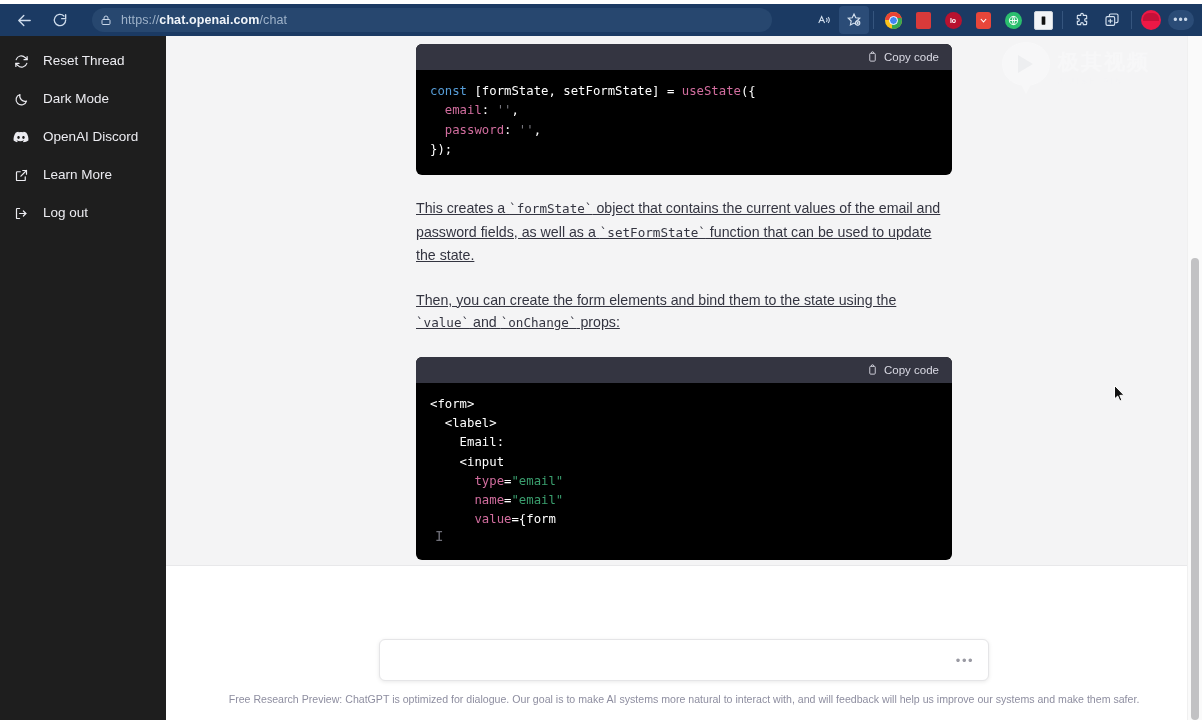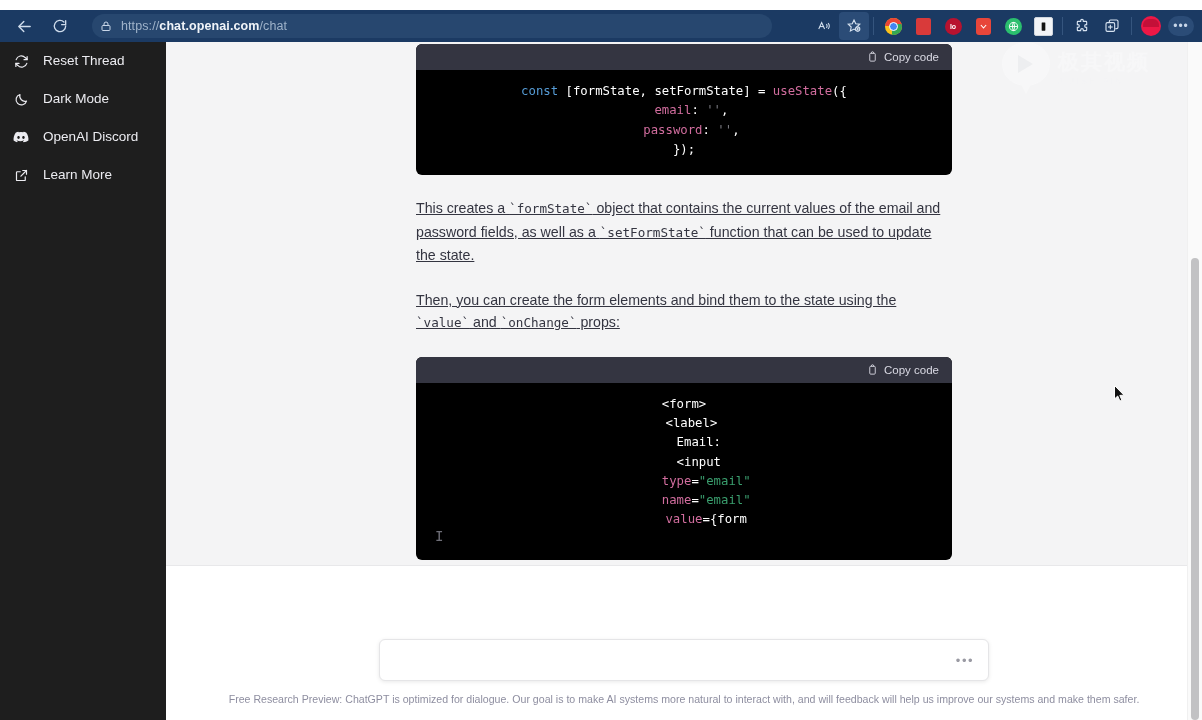--- a/index.html
+++ b/index.html
@@ -6,21 +6,21 @@
   * { box-sizing: border-box; margin: 0; padding: 0; }
   html, body {
     width: 1202px; height: 720px;
     overflow: hidden;
     font-family: "Liberation Sans", sans-serif;
     background: #ffffff;
   }
 
   
   #browser-chrome {
-    position: absolute; top: 10px; left: 0;
+    position: absolute; top: 4px; left: 0;
     width: 1202px; height: 32px;
     background: #1b3a63;
     display: flex; align-items: center;
     z-index: 50;
   }
   .nav-btn {
     width: 28px; height: 28px;
     display: flex; align-items: center; justify-content: center;
     color: #cfdcec;
     flex: 0 0 auto;
@@ -215,21 +215,20 @@
     cursor: pointer;
   }
   .copy-code svg { display:block; }
   .code-body {
     padding: 12px 14px 16px 14px;
     font-family: "DejaVu Sans Mono", "Liberation Mono", monospace;
     font-size: 12.3px;
     line-height: 19.3px;
     color: #ffffff;
     white-space: pre;
-    text-align: center;
   }
   .tok-kw  { color: #569cd6; }
   .tok-fn  { color: #d16d9e; }
   .tok-prop{ color: #d16d9e; }
   .tok-attr{ color: #d16d9e; }
   .tok-str { color: #3a9e6e; }
   .tok-str2{ color: #7a7a80; }
   .tok-plain { color: #ffffff; }
 
   .para {
@@ -468,20 +467,30 @@
       <span class="si-icon">
         <svg width="15" height="15" viewBox="0 0 24 24" fill="none" stroke="currentColor" stroke-width="1.9" stroke-linecap="round" stroke-linejoin="round">
             <path d="M14 4h6v6"></path>
             <path d="M20 4 11 13"></path>
             <path d="M18 14v5a1 1 0 0 1-1 1H5a1 1 0 0 1-1-1V7a1 1 0 0 1 1-1h5"></path>
           </svg>
       </span>
       <span class="si-label">Learn More</span>
     </div>
 
+    <div class="sidebar-item">
+      <span class="si-icon">
+        <svg width="15" height="15" viewBox="0 0 24 24" fill="none" stroke="currentColor" stroke-width="1.9" stroke-linecap="round" stroke-linejoin="round">
+            <path d="M9 4H5a1 1 0 0 0-1 1v14a1 1 0 0 0 1 1h4"></path>
+            <polyline points="15 8 19 12 15 16"></polyline>
+            <line x1="19" y1="12" x2="9" y2="12"></line>
+          </svg>
+      </span>
+      <span class="si-label">Log out</span>
+    </div>
   </div>
 
   <div id="main">
 
     <div id="thread-scroll">
 
       <div id="watermark">
         <div id="watermark-mark">
           <div class="bubble"></div>
           <div class="play"></div>

